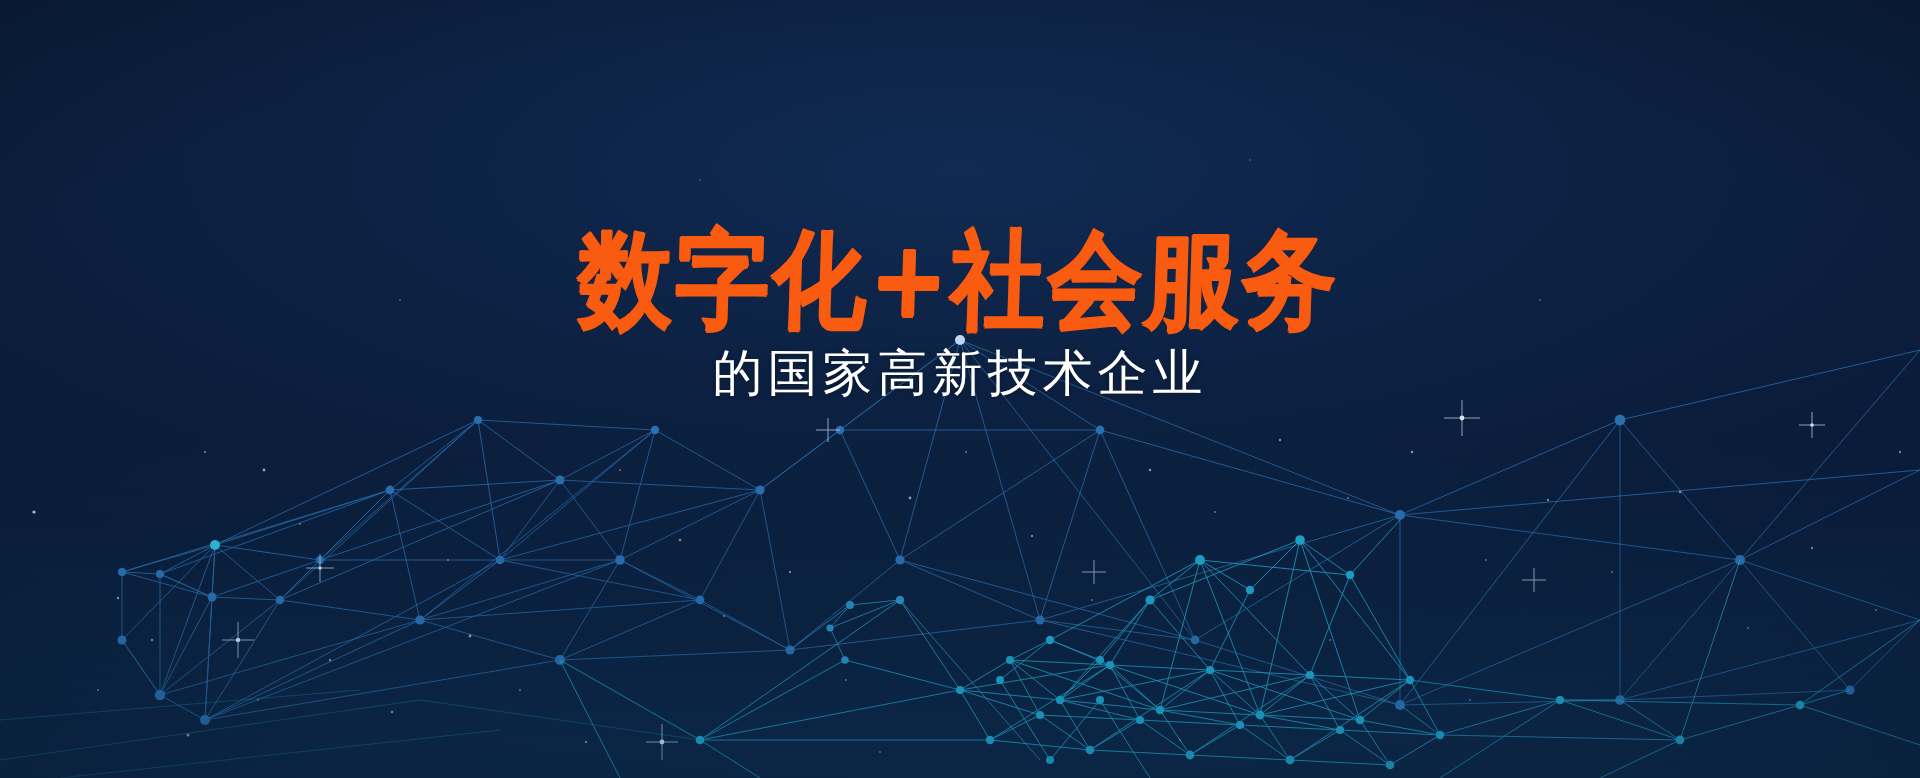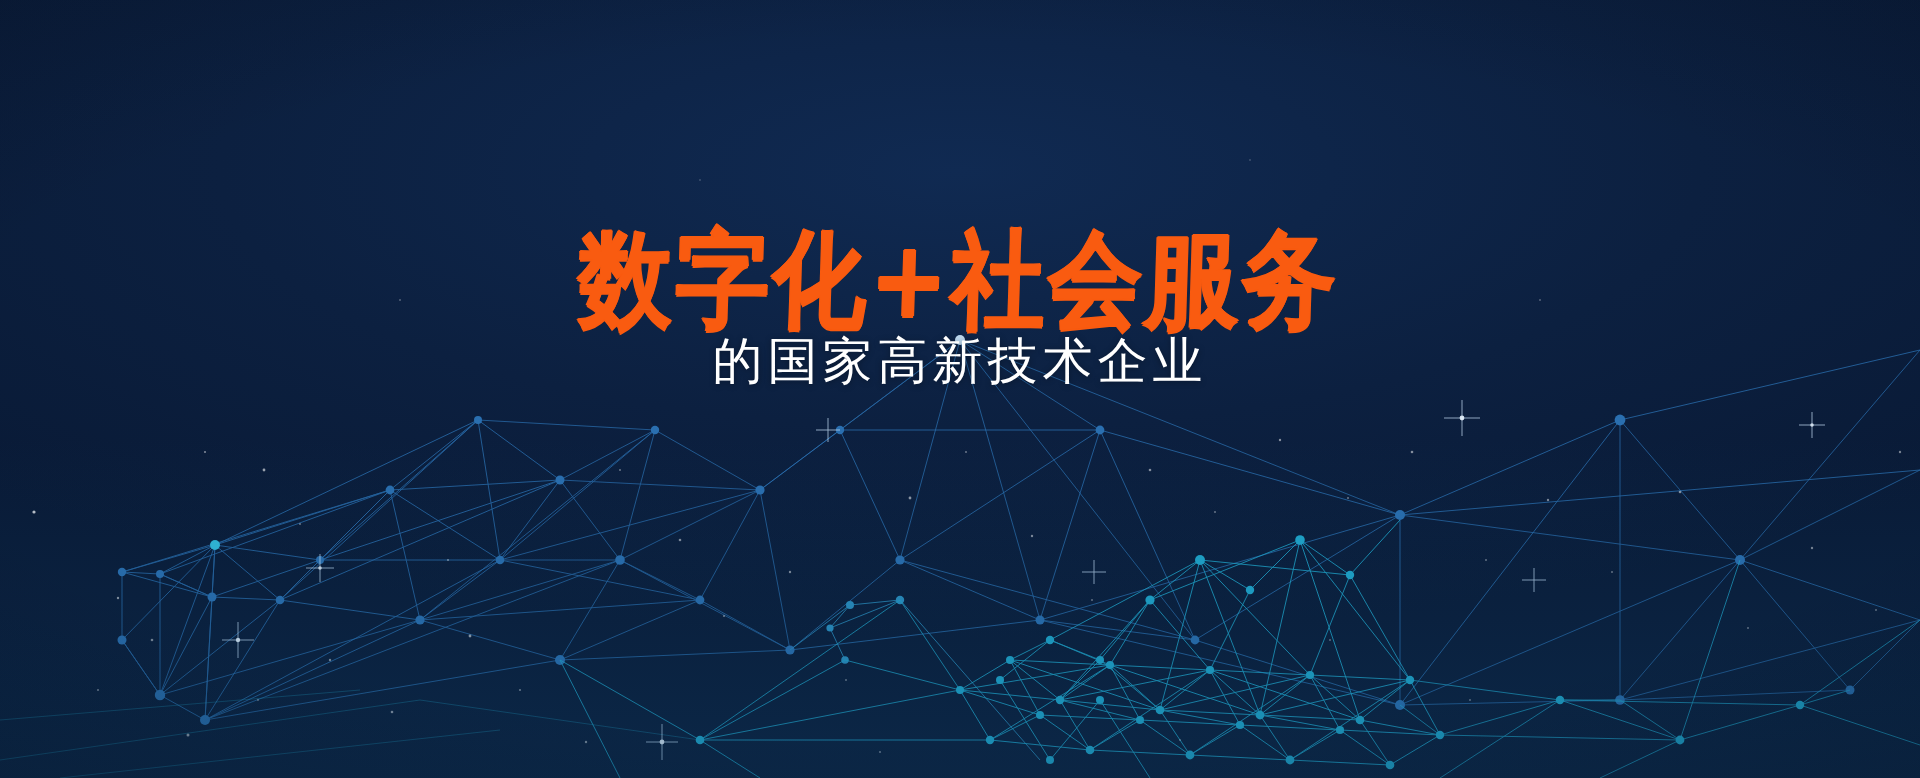--- a/index.html
+++ b/index.html
@@ -64,21 +64,21 @@
     transform-origin:center top;
     text-shadow:
       0 0 1px #f95b10,
       1px 0 0 #f95b10,
       -1px 0 0 #f95b10,
       0 1px 0 #f95b10,
       0 -1px 0 #f95b10;
     pointer-events:auto;
   }
   .subtitle {
-    margin-top:12px;
+    margin-top:24px;
     font-family:"DejaVu Serif", "Liberation Serif", serif;
     font-size:50px;
     line-height:1.1;
     font-weight:400;
     color:#ffffff;
     letter-spacing:5px;
     white-space:nowrap;
     text-shadow:0 1px 6px rgba(0,0,0,0.35);
     pointer-events:auto;
   }

